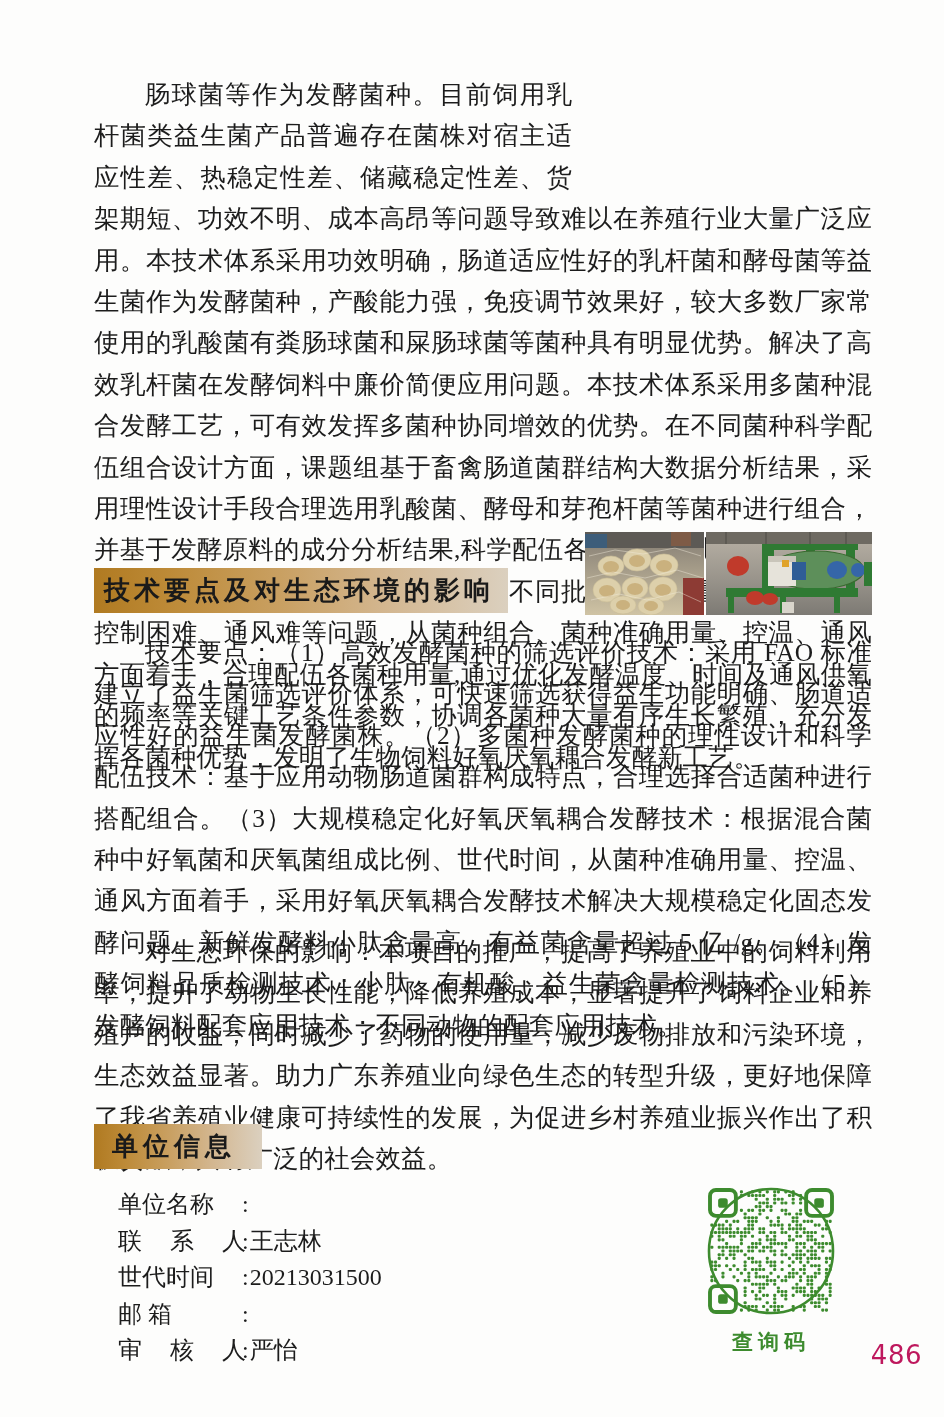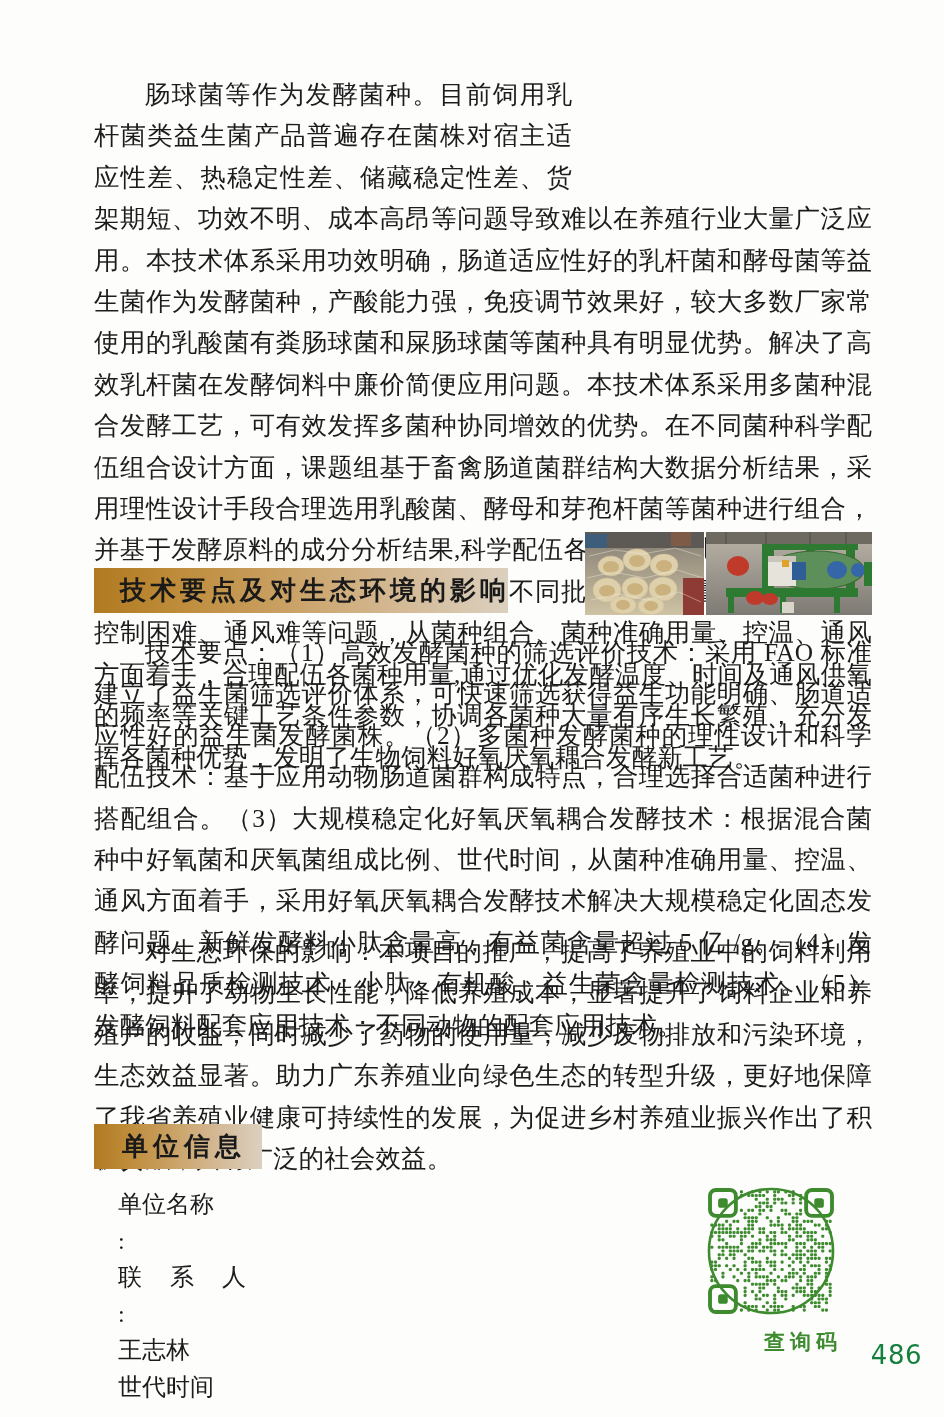--- a/index.html
+++ b/index.html
@@ -59,26 +59,26 @@
                 #dbd0bf 100%);
     display: flex;
     align-items: center;
   }
   .section-bar .bar-label {
     font-family: "DejaVu Sans", "Liberation Sans", sans-serif;
     font-size: 26px;
     font-weight: 600;
     color: #1a1a1a;
     letter-spacing: 4px;
-    padding-left: 26px;
+    padding-left: 10px;
     white-space: nowrap;
   }
   #bar-tech { top: 568px; left: 94px; width: 414px; }
   #bar-unit { top: 1124px; left: 94px; width: 168px; }
-  #bar-unit .bar-label { letter-spacing: 5px; padding-left: 28px; }
+  #bar-unit .bar-label { letter-spacing: 5px; padding-left: 18px; }
 
   
   .photo {
     position: absolute;
     top: 532px;
     height: 83px;
     overflow: hidden;
     border: 0;
   }
   #photo-product { left: 585px; width: 119px; }
@@ -93,41 +93,40 @@
     top: 1186px;
     width: 580px;
     font-size: 24px;
     line-height: 36.5px;
     color: #1c1c1c;
   }
   .info-row {
     display: flex;
     align-items: baseline;
     white-space: nowrap;
-    flex-direction: column;
   }
   .info-label {
     display: inline-block;
     width: 124px;
     letter-spacing: 0;
     font-family: "Liberation Serif", "DejaVu Serif", serif;
   }
   .info-label.spread  { letter-spacing: 11px; text-indent: 0; }
   .info-colon { margin: 0 1px 0 0; }
   .info-value {
     font-family: "Liberation Serif", "DejaVu Serif", serif;
   }
 
   
   #qr-block {
     position: absolute;
     left: 700px;
     top: 1184px;
     width: 142px;
-    text-align: right;
+    text-align: center;
   }
   #qr-canvas-wrap {
     position: relative;
     width: 134px;
     height: 134px;
     margin: 0 auto;
   }
   #qr-canvas-wrap svg { display: block; }
   #qr-label {
     margin-top: 10px;
@@ -138,21 +137,21 @@
     color: #3d8b2e;
   }
 
   
   #page-number {
     position: absolute;
     right: 22px;
     top: 1340px;
     font-family: "DejaVu Sans", "Liberation Sans", sans-serif;
     font-size: 26px;
-    color: #15803d;
+    color: #be185d;
     letter-spacing: 0.5px;
   }
 </style>
 </head>
 <body>
 
 <div id="page">
 
   <div class="para indent" id="para-intro">
     <span class="float-shape"></span>

